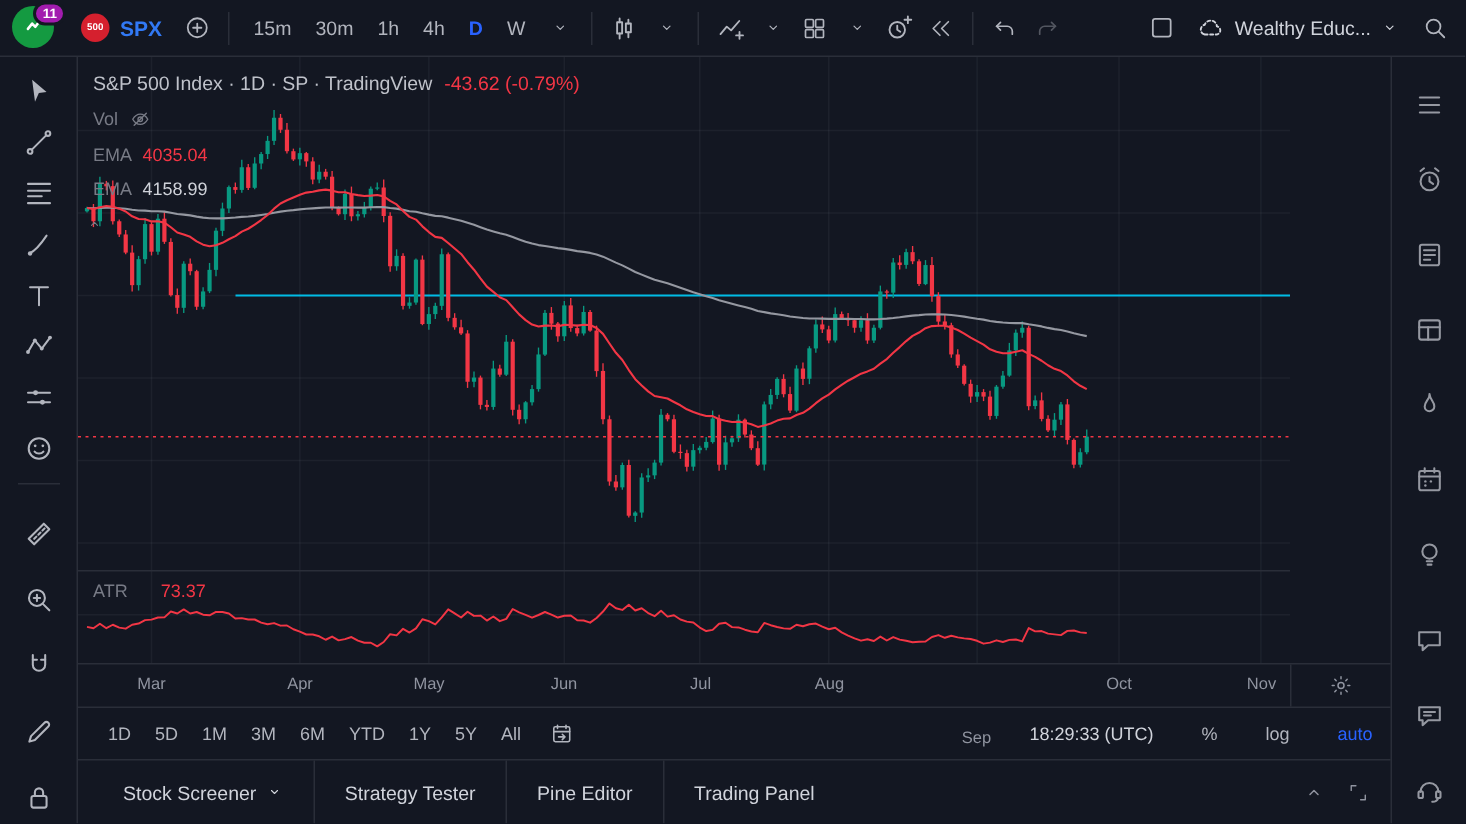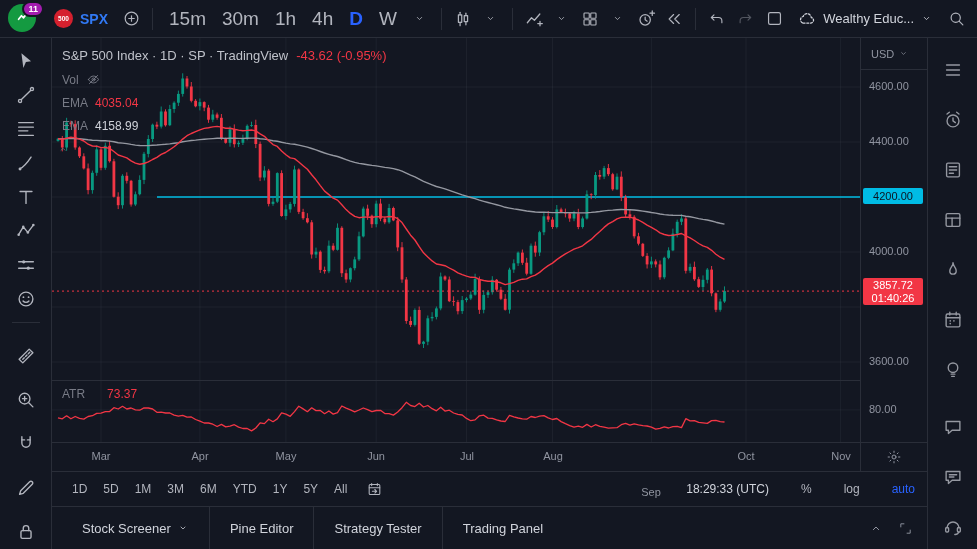--- a/index.html
+++ b/index.html
@@ -11,21 +11,21 @@
 .tool{width:36px;height:34px;display:flex;align-items:center;justify-content:center;color:#b2b5be;border-radius:4px;cursor:pointer}
 .tool.gap{margin-top:10px}
 .tb-div{width:28px;height:1px;background:#2a2e39;margin:6px 0}
 .center{flex:1;display:flex;flex-direction:column;min-width:0}
 .chart-row{height:404px;flex:0 0 404px;display:flex}
 .panes{position:relative;width:808px;background:#131722}
 #chart-svg{position:absolute;left:0;top:0}
 .legend{position:absolute;top:10px;left:10px;z-index:5}
 .l-title{display:flex;align-items:flex-start;gap:8px;font-size:13px;color:#bfc2ca}
 .l-change{color:#f23645}
-.l-row{margin-top:9px;display:flex;align-items:center;gap:7px;font-size:12px;color:#787b86}
+.l-row{margin-top:9px;display:flex;gap:7px;font-size:12px;color:#787b86}
 .v-red{color:#f23645}
 .v-light{color:#cfd2d9}
 .legend-atr{position:absolute;top:349px;left:10px;z-index:5;display:flex;gap:22px;font-size:12px;color:#787b86}
 .collapse{position:absolute;left:3px;top:103px;z-index:5;color:#787b86;width:16px;height:16px;display:flex;align-items:center;justify-content:center;cursor:pointer}
 .paxis{width:67px;flex:0 0 67px;border-left:1px solid #2a2e39;position:relative;font-size:11px;color:#9094a0}
 .usd-row{position:absolute;top:0;left:0;right:0;height:32px;display:flex;align-items:center;gap:4px;padding-left:10px;border-bottom:1px solid #2a2e39;color:#9094a0;cursor:pointer}
 .plabel{position:absolute;left:8px;font-size:11px;color:#9094a0}
 .pbadge{position:absolute;left:2px;right:4px;text-align:center;border-radius:2px;font-size:11px;z-index:2}
 .pbadge.cyan{background:#00bce5;color:#0c1320;padding:2px 0}
 .pbadge.red{background:#f23645;color:#fff;padding:1px 0;line-height:12.5px}
@@ -53,21 +53,21 @@
 .grp2 .panel:last-child{margin-bottom:0}
 .ibtn{min-width:26px;height:26px;display:flex;align-items:center;justify-content:center;color:#b2b5be;border-radius:4px;cursor:pointer;padding:0 2px}
 .ibtn.dim{opacity:.4}
 .divider{width:1px;height:22px;background:#2a2e39;margin:0 6px;flex:0 0 1px}
 .logo{position:relative;width:32px;height:30px;margin-right:4px;cursor:pointer}
 .logo-c{width:28px;height:28px;border-radius:50%;background:#149a41;display:flex;align-items:center;justify-content:center;color:#fff}
 .logo-badge{position:absolute;top:-3px;right:-4px;background:#a21caf;color:#fff;font-size:9px;font-weight:700;border-radius:8px;padding:1px 4px;border:2px solid #131722;line-height:10px}
 .symbol-btn{display:flex;align-items:center;gap:7px;padding:0 8px;cursor:pointer}
 .sym-logo{width:19px;height:19px;border-radius:50%;background:#d5202e;color:#fff;font-size:6.5px;font-weight:700;display:flex;align-items:center;justify-content:center}
 .sym-name{color:#3179f5;font-weight:700;font-size:14px}
-.tfbtn{padding:0 8px;height:26px;display:flex;align-items:center;color:#b2b5be;font-size:19px;border-radius:4px;cursor:pointer}
+.tfbtn{padding:0 8px;height:26px;display:flex;align-items:center;color:#b2b5be;font-size:13px;border-radius:4px;cursor:pointer}
 .tfbtn.active{color:#2962ff;font-weight:700}
 .account{display:flex;align-items:center;gap:6px;color:#d1d4dc;font-size:13px;padding:0 6px;cursor:pointer}
 .tb-right{margin-left:auto;display:flex;align-items:center;gap:4px}
 .cw{display:flex;align-items:center;color:inherit}
 </style>
 </head>
 <body>
 
 <div class="frame">
 
@@ -655,21 +655,21 @@
               <rect x="671.1" y="253.1" width="2.8" height="10.4" fill="#089981"></rect>
               <polyline points="6.0,100.7 10.3,100.8 14.6,100.6 18.9,100.4 23.2,100.5 27.5,100.8 31.8,101.2 36.1,101.8 40.4,102.3 44.7,102.4 49.0,102.8 53.3,102.8 57.6,103.1 61.9,103.8 66.2,104.7 70.5,105.1 74.8,105.6 79.1,106.4 83.4,107.1 87.7,107.5 92.0,107.6 96.3,107.6 100.6,107.3 104.9,107.0 109.2,106.6 113.5,106.3 117.8,105.9 122.1,105.3 126.4,104.7 130.7,103.8 135.0,103.1 139.3,102.5 143.6,102.1 147.9,101.6 152.2,101.2 156.5,100.9 160.8,100.6 165.1,100.3 169.4,100.3 173.7,100.4 178.0,100.3 182.3,100.3 186.6,100.4 190.9,100.4 195.2,100.2 199.5,100.1 203.8,100.1 208.1,100.7 212.4,101.1 216.7,101.9 221.0,102.8 225.3,103.2 229.6,104.2 233.9,105.1 238.2,105.9 242.5,106.2 246.8,107.1 251.1,108.1 255.4,109.1 259.7,110.5 264.0,111.9 268.3,113.5 272.6,115.0 276.9,116.3 281.2,117.5 285.5,118.5 289.8,120.0 294.1,121.6 298.4,123.1 302.7,124.4 307.0,125.4 311.3,126.0 315.6,126.7 319.9,127.4 324.2,127.9 328.5,128.6 332.8,129.4 337.1,129.9 341.4,130.6 345.7,131.7 350.0,133.1 354.3,135.1 358.6,137.1 362.9,138.9 367.2,141.1 371.5,143.3 375.8,145.1 380.1,146.8 384.4,148.5 388.7,149.7 393.0,150.9 397.3,152.4 401.6,153.9 405.9,155.4 410.2,156.9 414.5,158.2 418.8,159.5 423.1,160.6 427.4,162.1 431.7,163.3 436.0,164.5 440.3,165.6 444.6,166.7 448.9,167.9 453.2,169.3 457.5,170.1 461.8,170.9 466.1,171.5 470.4,172.2 474.7,173.0 479.0,173.5 483.3,174.0 487.6,174.3 491.9,174.3 496.2,174.4 500.5,174.6 504.8,174.6 509.1,174.6 513.4,174.6 517.7,174.7 522.0,174.7 526.3,174.9 530.6,174.9 534.9,174.7 539.2,174.4 543.5,174.0 547.8,173.5 552.1,172.9 556.4,172.4 560.7,172.1 565.0,171.7 569.3,171.5 573.6,171.6 577.9,171.7 582.2,172.0 586.5,172.5 590.8,173.1 595.1,173.8 599.4,174.5 603.7,175.1 608.0,176.0 612.3,176.6 616.6,177.0 620.9,177.3 625.2,177.4 629.5,177.4 633.8,178.2 638.1,178.8 642.4,179.6 646.7,180.6 651.0,181.4 655.3,182.0 659.6,183.0 663.9,184.2 668.2,185.2 672.5,186.1" fill="none" stroke="#9598a1" stroke-width="1.4" stroke-linejoin="round"></polyline>
               <polyline points="6.0,100.7 10.3,101.3 14.6,100.2 18.9,99.3 23.2,99.9 27.5,101.1 31.8,103.0 36.1,106.2 40.4,108.0 44.7,108.2 49.0,109.6 53.3,109.5 57.6,110.4 61.9,113.5 66.2,117.0 70.5,118.3 74.8,119.9 79.1,122.9 83.4,125.1 87.7,126.2 92.0,125.5 96.3,123.9 100.6,121.5 104.9,119.4 109.2,116.4 113.5,114.5 117.8,111.7 122.1,108.7 126.4,105.3 130.7,101.1 135.0,97.7 139.3,95.5 143.6,93.7 147.9,91.8 152.2,90.4 156.5,89.8 160.8,88.9 165.1,88.4 169.4,89.1 173.7,90.2 178.0,90.2 182.3,91.3 186.6,92.1 190.9,92.7 195.2,92.4 199.5,92.0 203.8,92.9 208.1,95.9 212.4,98.3 216.7,102.7 221.0,106.6 225.3,108.4 229.6,112.9 233.9,116.7 238.2,119.9 242.5,120.6 246.8,124.0 251.1,127.7 255.4,131.3 259.7,136.8 264.0,141.8 268.3,147.6 272.6,153.1 276.9,156.6 281.2,160.2 285.5,162.1 289.8,166.8 294.1,171.6 298.4,175.4 302.7,178.4 307.0,179.7 311.3,179.1 315.6,179.0 319.9,179.5 324.2,178.6 328.5,178.7 332.8,179.1 337.1,178.5 341.4,178.7 345.7,180.7 350.0,184.6 354.3,191.0 358.6,197.2 362.9,202.0 367.2,208.7 371.5,214.8 375.8,219.0 380.1,222.9 384.4,226.0 388.7,226.8 393.0,227.7 397.3,230.0 401.6,232.2 405.9,234.9 410.2,236.6 414.5,238.1 418.8,239.3 423.1,239.4 427.4,241.5 431.7,242.5 436.0,243.3 440.3,243.2 444.6,243.7 448.9,244.8 453.2,246.6 457.5,245.6 461.8,244.3 466.1,242.4 470.4,241.2 474.7,240.9 479.0,238.7 483.3,237.2 487.6,234.4 491.9,230.8 496.2,227.6 500.5,225.1 504.8,221.6 509.1,218.6 513.4,215.8 517.7,213.5 522.0,211.1 526.3,209.6 530.6,207.8 534.9,204.4 539.2,201.4 543.5,197.2 547.8,193.4 552.1,189.4 556.4,185.9 560.7,183.7 565.0,180.8 569.3,179.4 573.6,179.2 577.9,179.2 582.2,180.4 586.5,182.0 590.8,184.4 595.1,187.1 599.4,189.4 603.7,191.8 608.0,194.9 612.3,196.5 616.6,197.5 620.9,197.4 625.2,196.5 629.5,195.5 633.8,197.9 638.1,199.9 642.4,202.5 646.7,205.5 651.0,207.9 655.3,209.4 659.6,212.3 663.9,216.2 668.2,219.2 672.5,221.4" fill="none" stroke="#f23645" stroke-width="1.4" stroke-linejoin="round"></polyline>
               <line x1="0" x2="808" y1="253.1" y2="253.1" stroke="#f23645" stroke-width="1" stroke-dasharray="2 3"></line>
               <line x1="0" x2="808" y1="342.5" y2="342.5" stroke="#2a2e39"></line>
               <polyline points="6.0,379.9 10.3,380.8 14.6,377.8 18.9,380.8 23.2,378.5 27.5,380.4 31.8,381.1 36.1,378.5 40.4,377.7 44.7,375.4 49.0,375.1 53.3,373.7 57.6,373.6 61.9,369.7 66.2,371.0 70.5,368.3 74.8,371.0 79.1,370.0 83.4,371.8 87.7,372.2 92.0,369.9 96.3,370.0 100.6,371.0 104.9,374.3 109.2,374.1 113.5,375.0 117.8,375.0 122.1,377.1 126.4,378.2 130.7,377.4 135.0,379.1 139.3,379.0 143.6,381.5 147.9,383.1 152.2,385.0 156.5,385.0 160.8,386.2 165.1,388.5 169.4,386.4 173.7,388.9 178.0,388.1 182.3,386.7 186.6,389.1 190.9,390.5 195.2,390.5 199.5,392.9 203.8,390.0 208.1,384.8 212.4,385.6 216.7,381.2 221.0,383.7 225.3,380.9 229.6,374.8 233.9,376.1 238.2,378.3 242.5,373.6 246.8,368.2 251.1,370.9 255.4,373.7 259.7,369.8 264.0,372.6 268.3,372.4 272.6,375.7 276.9,373.0 281.2,376.1 285.5,374.6 289.8,368.0 294.1,370.2 298.4,371.9 302.7,373.8 307.0,372.0 311.3,370.0 315.6,371.7 319.9,373.7 324.2,372.5 328.5,372.3 332.8,375.5 337.1,375.7 341.4,377.1 345.7,374.0 350.0,369.7 354.3,364.3 358.6,367.5 362.9,368.6 367.2,365.2 371.5,369.0 375.8,367.5 380.1,370.7 384.4,372.8 388.7,369.2 393.0,373.1 397.3,372.2 401.6,375.0 405.9,376.4 410.2,377.0 414.5,380.4 418.8,382.7 423.1,381.9 427.4,377.8 431.7,377.2 436.0,380.1 440.3,380.3 444.6,381.8 448.9,383.0 453.2,383.5 457.5,377.3 461.8,378.8 466.1,380.0 470.4,380.9 474.7,381.2 479.0,378.5 483.3,379.5 487.6,378.2 491.9,377.7 496.2,379.8 500.5,381.5 504.8,380.5 509.1,383.6 513.4,385.7 517.7,387.6 522.0,389.1 526.3,388.2 530.6,389.3 534.9,386.4 539.2,389.0 543.5,386.7 547.8,388.4 552.1,389.2 556.4,390.2 560.7,389.8 565.0,389.7 569.3,386.7 573.6,385.4 577.9,387.2 582.2,385.8 586.5,386.9 590.8,387.6 595.1,388.0 599.4,389.2 603.7,391.1 608.0,390.4 612.3,388.9 616.6,390.0 620.9,388.6 625.2,388.3 629.5,389.6 633.8,380.7 638.1,382.9 642.4,382.7 646.7,384.4 651.0,384.9 655.3,385.4 659.6,382.6 663.9,382.3 668.2,383.6 672.5,384.0" fill="none" stroke="#f23645" stroke-width="1.3" stroke-linejoin="round"></polyline>
             </svg>
           <div class="legend">
             <div class="l-title">
               <span>S&amp;P 500 Index · 1D · SP  · TradingView</span>
-              <span class="l-change">-43.62 (-0.95%)</span>
+              <span class="l-change">-43.62 (-0.79%)</span>
             </div>
             <div class="l-row">
               <span>Vol</span>
               <span class="cw">
                   <svg viewBox="0 0 24 24" width="15" height="15" fill="none" stroke="currentColor" stroke-width="1.5" stroke-linecap="round" stroke-linejoin="round">
                     <path d="M4 12c2-3.5 5-5.5 8-5.5s6 2 8 5.5c-2 3.5-5 5.5-8 5.5s-6-2-8-5.5Z"></path>
                     <circle cx="12" cy="12" r="2.4"></circle>
                     <line x1="5.5" y1="18.5" x2="18.5" y2="5.5"></line>
                   </svg>
                 </span>
@@ -688,40 +688,20 @@
                 <svg viewBox="0 0 24 24" width="12" height="12" fill="none" stroke="currentColor" stroke-width="1.5" stroke-linecap="round" stroke-linejoin="round">
                   <path d="M8 14.5 12 10.5l4 4"></path>
                 </svg>
               </span>
             </div>
           <div class="legend-atr">
             <span>ATR</span>
             <span class="v-red">73.37</span>
           </div>
         </div>
-        <div class="paxis">
-          <div class="usd-row">
-            <span>USD</span>
-            <span class="cw">
-                <svg viewBox="0 0 24 24" width="11" height="11" fill="none" stroke="currentColor" stroke-width="1.5" stroke-linecap="round" stroke-linejoin="round">
-                  <path d="M8 10l4 4 4-4"></path>
-                </svg>
-              </span>
-          </div>
-          <div class="pbadge cyan" id="cyan-badge" style="top: 150px;">4200.00</div>
-          <div class="pbadge red" id="red-badge" style="top: 240.127px;">
-            <div>3857.72</div>
-            <div>01:40:26</div>
-          </div>
-          <div class="plabel" id="atr-axis-label" style="top: 364.9px;">80.00</div>
-        <div class="plabel" style="top: 42px;">4600.00</div>
-            <div class="plabel" style="top: 97px;">4400.00</div>
-            <div class="plabel" style="top: 207px;">4000.00</div>
-            <div class="plabel" style="top: 317px;">3600.00</div>
-          </div>
       </div>
 
       <div class="taxis">
         <div class="taxis-plot">
             <div class="month" style="left: 49px;">Mar</div>
             <div class="month" style="left: 148px;">Apr</div>
             <div class="month" style="left: 234px;">May</div>
             <div class="month" style="left: 324px;">Jun</div>
             <div class="month" style="left: 415px;">Jul</div>
             <div class="month" style="left: 501px;">Aug</div>
@@ -770,24 +750,24 @@
         <div class="tabs">
             <div class="btab">
               <span>Stock Screener</span>
               <span class="cw">
                 <svg viewBox="0 0 24 24" width="12" height="12" fill="none" stroke="currentColor" stroke-width="1.5" stroke-linecap="round" stroke-linejoin="round">
                   <path d="M8 10l4 4 4-4"></path>
                 </svg>
               </span>
             </div>
             <div class="btab">
-              <span>Pine Editor</span>
+              <span>Strategy Tester</span>
             </div>
             <div class="btab">
-              <span>Strategy Tester</span>
+              <span>Pine Editor</span>
             </div>
             <div class="btab">
               <span>Trading Panel</span>
             </div>
           </div>
         <div class="b-right">
           <span class="cw">
               <svg viewBox="0 0 24 24" width="16" height="16" fill="none" stroke="currentColor" stroke-width="1.5" stroke-linecap="round" stroke-linejoin="round">
                 <path d="M8 14.5 12 10.5l4 4"></path>
               </svg>

